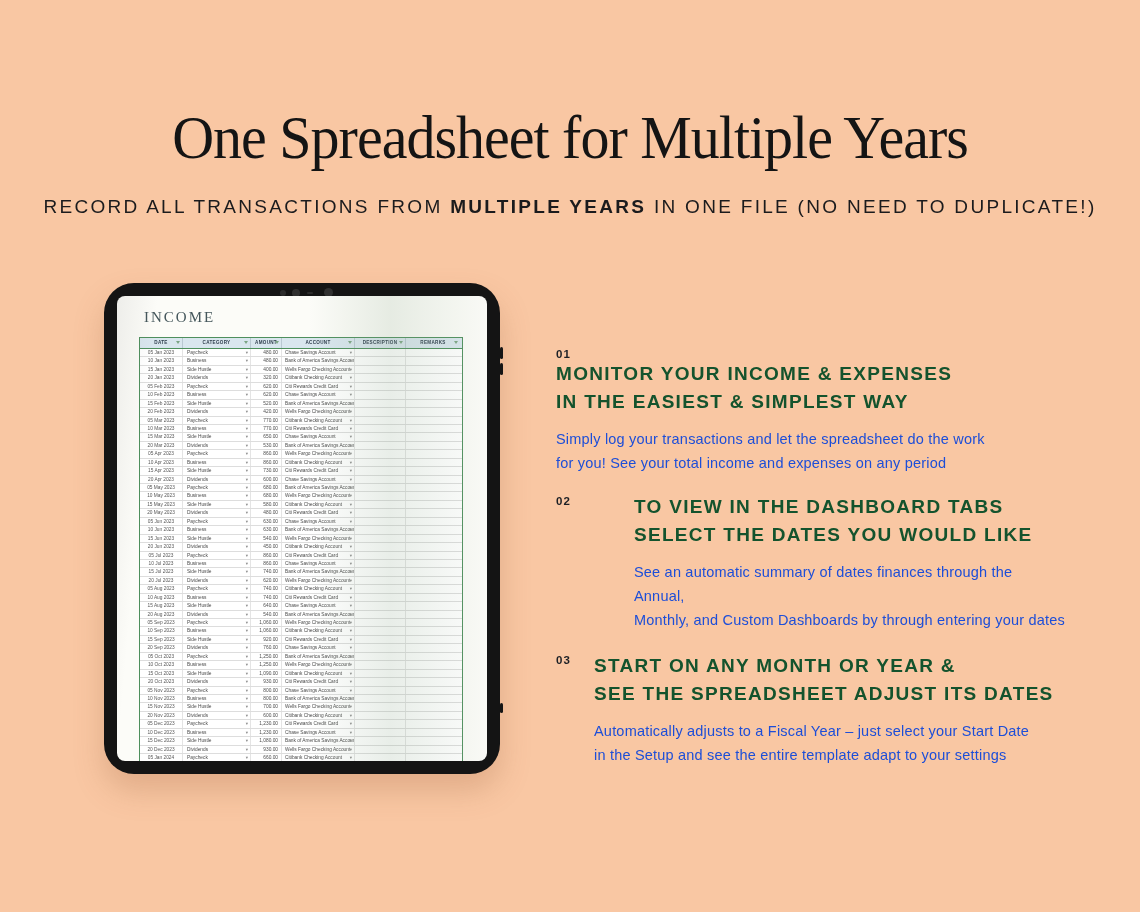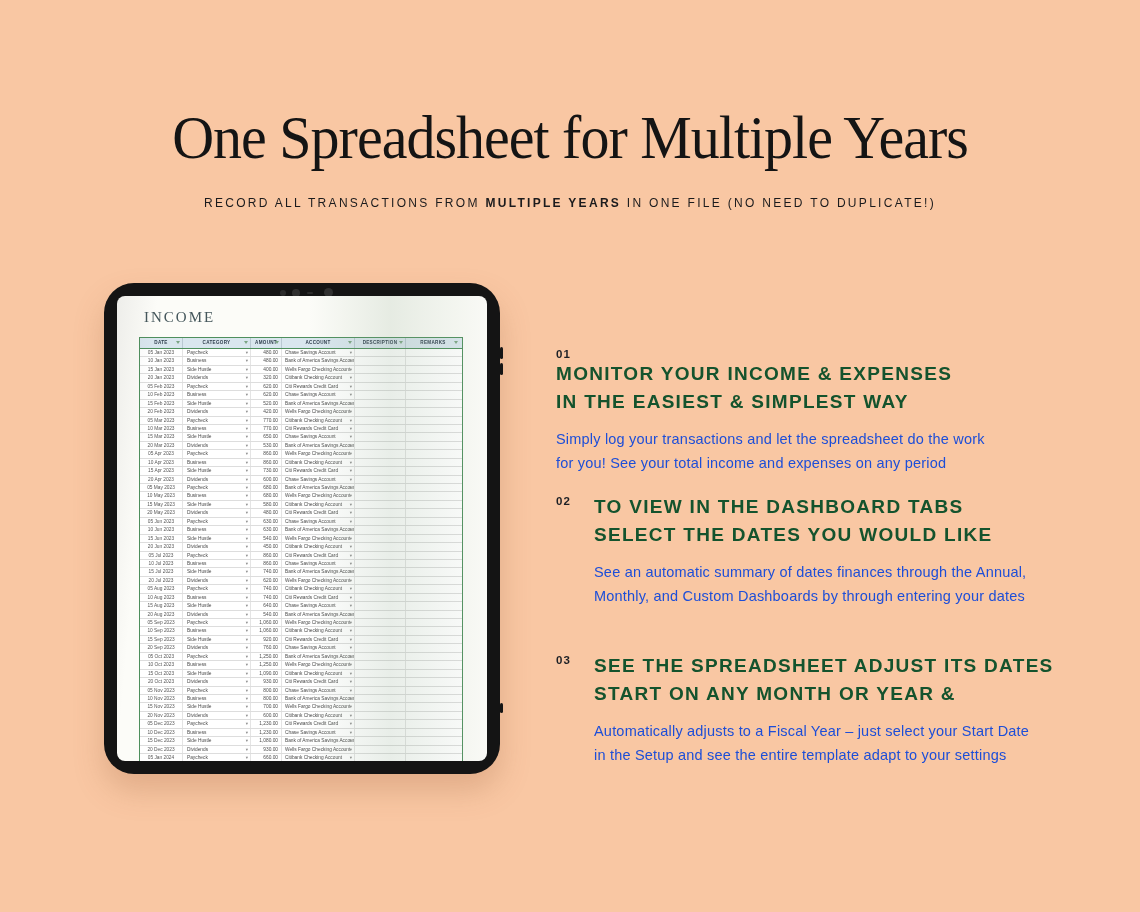--- a/index.html
+++ b/index.html
@@ -16,21 +16,21 @@
     position:absolute; top:104px; left:0; width:1140px;
     text-align:center;
     font-family:"Liberation Serif", serif;
     font-weight:400; font-size:58px; letter-spacing:-1px;
     color:#141414;
     transform:scaleY(1.06);
   }
   .hero-subtitle {
     position:absolute; top:196px; left:0; width:1140px;
     text-align:center;
-    font-size:12px; letter-spacing:2.3px; font-weight:500;
+    font-size:19px; letter-spacing:2.3px; font-weight:500;
     color:#1b1b1d;
   }
   .hero-subtitle b { font-weight:700; }
 
   
   .tablet {
     position:absolute; left:104px; top:283px; width:396px; height:491px;
     background:#141414; border-radius:30px;
     box-shadow:0 16px 30px rgba(150,90,55,0.25);
   }
@@ -103,21 +103,21 @@
   .td.c-amt    { text-align:right; padding-right:3px; }
   .td.c-acct   { padding-left:3px; }
   .dd-arrow {
     position:absolute; right:2px; top:0;
     font-size:4.5px; color:#8a8a8a; line-height:8.2px;
   }
 
   
   .feature { position:absolute; left:556px; width:510px; display:flex; }
   .feature.f1 { top:346px;flex-direction:column; }
-  .feature.f2 { top:493px; }
+  .feature.f2 { top:493px;gap:40px; }
   .feature.f3 { top:652px; }
   .feature-num {
     width:22px; margin-right:16px; padding-top:2px;
     font-size:11.5px; font-weight:700; letter-spacing:1px; color:#1d2026;
   }
   .feature-head {
     font-size:19px; line-height:27.5px; letter-spacing:1.3px;
     font-weight:600; color:#14532d;
   }
   .feature-body {
@@ -628,21 +628,21 @@
       <div>See an automatic summary of dates finances through the Annual,</div>
       <div>Monthly, and Custom Dashboards by through entering your dates</div>
     </div>
   </div>
 </div>
 
 <div class="feature f3">
   <div class="feature-num">03</div>
   <div>
     <div class="feature-head">
+      <div>START ON ANY MONTH OR YEAR &amp;</div>
       <div>SEE THE SPREADSHEET ADJUST ITS DATES</div>
-      <div>START ON ANY MONTH OR YEAR &amp;</div>
     </div>
     <div class="feature-body">
       <div>Automatically adjusts to a Fiscal Year – just select your Start Date</div>
       <div>in the Setup and see the entire template adapt to your settings</div>
     </div>
   </div>
 </div>
 
 </body></html>

